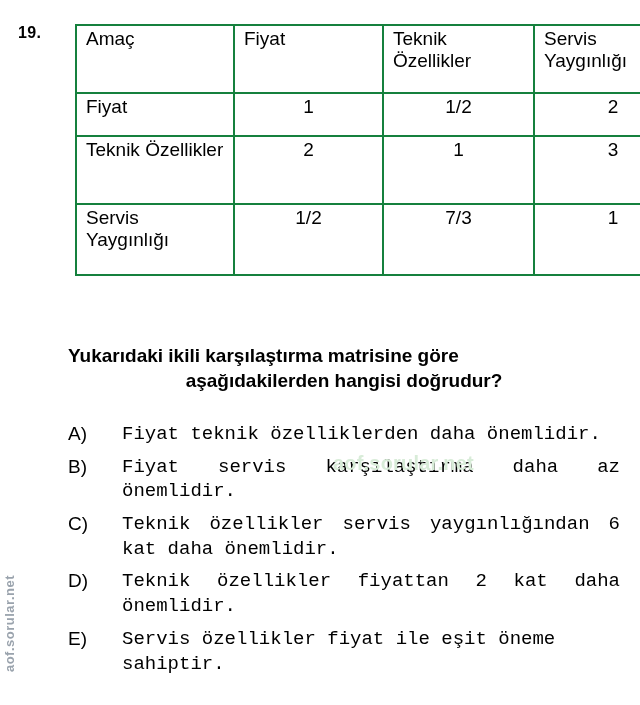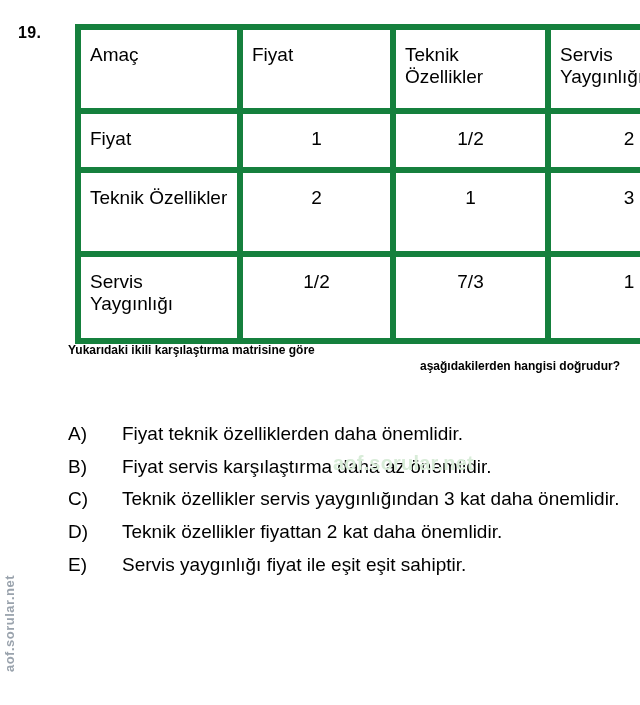--- a/index.html
+++ b/index.html
@@ -32,51 +32,51 @@
     left: 75px;
     top: 24px;
     width: 536px;
   }
   table.matrix {
     border-collapse: collapse;
     width: 536px;
     table-layout: fixed;
   }
   table.matrix td, table.matrix th {
-    border: 6px solid #15803d;
+    border: 2px solid #15803d;
     font-weight: normal;
     font-size: 19px;
     vertical-align: top;
-    padding: 14px 9px 4px 9px;
+    padding: 2px 9px 4px 9px;
     line-height: 1.16;
   }
   table.matrix .c-label { width: 138px; text-align: left; }
   table.matrix .c-val   { text-align: center; }
   table.matrix .col2 { width: 129px; }
   table.matrix .col3 { width: 131px; }
   table.matrix .col4 { width: 138px; }
 
   tr.r-head td { height: 60px; }
   tr.r-1 td    { height: 35px; }
   tr.r-2 td    { height: 60px; }
   tr.r-3 td    { height: 63px; }
 
   
   #stem {
     position: absolute;
     left: 68px;
     top: 343px;
     width: 552px;
-    font-size: 12px;
+    font-size: 19px;
     font-weight: bold;
     line-height: 1.33;
     text-align: justify;
     text-justify: inter-word;
   }
-  #stem .last-line { text-align: right; }
+  #stem .last-line { text-align: center; }
 
   
   #options {
     position: absolute;
     left: 68px;
     top: 422px;
     width: 552px;
     font-size: 19px;
     line-height: 1.3;
   }
@@ -87,20 +87,21 @@
   }
   .option-letter {
     width: 54px;
     flex: 0 0 54px;
     text-align: left;
   }
   .option-text {
     flex: 1 1 auto;
     text-align: justify;
     text-justify: inter-word;
+    font-family: Liberation Mono, monospace;
   }
   .option-text.nojust { text-align: left; }
 
   
   #watermark-side {
     position: absolute;
     left: 2px;
     top: 575px;
     font-size: 13px;
     font-weight: bold;
@@ -168,26 +169,26 @@
   <div class="option">
     <span class="option-letter">A)</span>
     <span class="option-text nojust">Fiyat teknik özelliklerden daha önemlidir.</span>
   </div>
   <div class="option">
     <span class="option-letter">B)</span>
     <span class="option-text">Fiyat servis karşılaştırma daha az önemlidir.</span>
   </div>
   <div class="option">
     <span class="option-letter">C)</span>
-    <span class="option-text">Teknik özellikler servis yaygınlığından 3 kat daha önemlidir.</span>
+    <span class="option-text">Teknik özellikler servis yaygınlığından 6 kat daha önemlidir.</span>
   </div>
   <div class="option">
     <span class="option-letter">D)</span>
     <span class="option-text">Teknik özellikler fiyattan 2 kat daha önemlidir.</span>
   </div>
   <div class="option">
     <span class="option-letter">E)</span>
-    <span class="option-text nojust">Servis yaygınlığı fiyat ile eşit eşit sahiptir.</span>
+    <span class="option-text nojust">Servis özellikler fiyat ile eşit öneme sahiptir.</span>
   </div>
 </div>
 
 <div id="watermark-green">aof.sorular.net</div>
 <div id="watermark-side">aof.sorular.net</div>
 
 </body></html>

